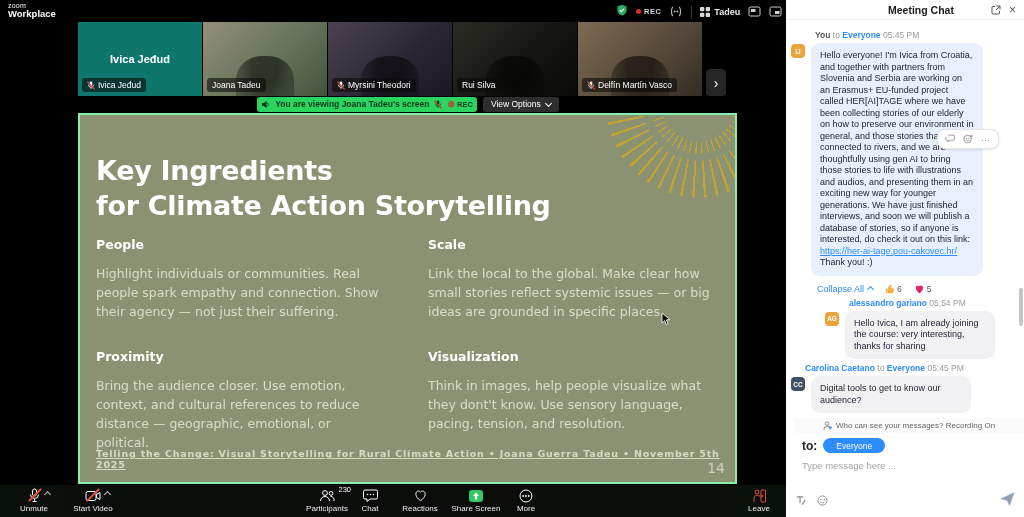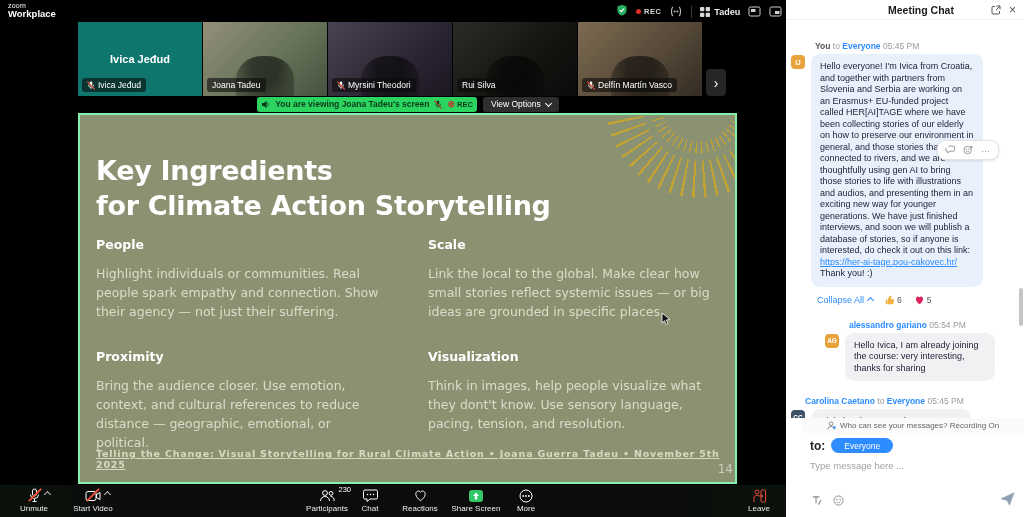--- a/index.html
+++ b/index.html
@@ -42,59 +42,59 @@
   .slide { position:absolute; left:78px; top:113px; width:659px; height:371px; background:#8b9272; border:2px solid #86efac; overflow:hidden; font-family:"DejaVu Sans", sans-serif; }
   .sun { position:absolute; right:-14px; top:-10px; width:180px; height:150px;
          background:repeating-conic-gradient(from 100deg at 72% 0%, rgba(198,164,47,.95) 0 1.6deg, transparent 1.6deg 7.5deg);
          -webkit-mask:radial-gradient(circle at 72% 0%, transparent 0 36px, #000 37px 48px, transparent 49px 55px, #000 56px 92px, transparent 93px);
          mask:radial-gradient(circle at 72% 0%, transparent 0 36px, #000 37px 48px, transparent 49px 55px, #000 56px 92px, transparent 93px); }
   .slide-title { position:absolute; left:16px; top:38px; color:#fff; font-size:27px; font-weight:800; line-height:1.3; letter-spacing:-.3px; }
   .sections { position:absolute; left:16px; top:122px; width:620px; display:grid; grid-template-columns:290px 290px; column-gap:42px; row-gap:28px; }
   .sec h3 { color:#fff; font-size:12.5px; font-weight:bold; margin-bottom:13px; }
   .sec p { color:rgba(233,237,221,.82); font-size:12.5px; line-height:1.5; }
   .slide-footer { position:absolute; left:16px; bottom:12px; font-size:9.5px; font-weight:600; letter-spacing:.8px; color:rgba(226,231,208,.85);text-decoration:underline; }
-  .page-num { position:absolute; right:2px; bottom:6px; font-size:12px; color:rgba(255,255,255,.55); }
+  .page-num { position:absolute; right:10px; bottom:6px; font-size:14px; color:rgba(255,255,255,.55); }
   .cursor { position:absolute; left:581px; top:196px; }
 
   
   .toolbar { position:absolute; left:0; top:485px; width:786px; height:32px; background:linear-gradient(90deg,#0a120b,#0b0d0b 15%,#0b0d0b 85%,#0a120b); }
   .tbtn { position:absolute; top:3px; display:flex; flex-direction:column; align-items:center; }
   .tbtn .ic { height:15px; display:flex; align-items:center; position:relative; }
   .tbtn .lbl { font-size:8px; color:#ededed; margin-top:1px; white-space:nowrap; }
   .slash { position:absolute; left:6px; top:-2px; width:2px; height:18px; background:#e8503a; transform:rotate(45deg); border-radius:1px; }
   .mini-chev { position:absolute; right:-9px; top:4px; width:5px; height:5px; border-left:1.2px solid #bbb; border-top:1.2px solid #bbb; transform:rotate(45deg); }
   .pcount { position:absolute; top:-3px; right:-16px; font-size:7.5px; color:#fff; }
 
   
   .chat { position:absolute; left:786px; top:0; width:238px; height:517px; background:#fff; }
   .chat-header { position:relative; height:20px; display:flex; align-items:center; justify-content:center; border-bottom:1px solid #f0f0f0; }
   .chat-title { font-size:10.5px; font-weight:bold; color:#1a1a1a;margin-left:32px; }
   .chat-header-icons { position:absolute; right:8px; top:0; height:20px; display:flex; align-items:center; gap:8px; color:#555; }
   .close-x { font-size:12px; color:#555; line-height:1; }
   .chat-body { position:absolute; left:0; right:0; top:20px; bottom:99px; overflow:hidden; padding:6px 10px 0 5px; }
-  .meta { font-size:8.5px; color:#9a9a9a; margin:15px 0 3px 24px; white-space:nowrap; }
+  .meta { font-size:8.5px; color:#9a9a9a; margin:4px 0 3px 24px; white-space:nowrap; }
   .meta .who { color:#555; font-weight:bold; }
   .meta .name-blue { color:#2D8CFF; font-weight:bold; }
   .m-row { display:flex; gap:6px; align-items:flex-start; }
   .avatar { width:14px; height:14px; border-radius:4px; flex:none; color:#fff; font-size:6.5px; font-weight:bold; display:flex; align-items:center; justify-content:center; margin-top:1px; }
   .av-orange { background:#e9a33c; }
   .av-navy { background:#3d5266; }
   .bubble { border-radius:9px; padding:7px 9px; font-size:9px; line-height:1.28; color:#24243a; }
   .bubble.you { background:#e7f0fb; width:172px; position:relative; }
   .bubble.grey { background:#f1f1f4; }
   .msg-link { display:block; color:#2D8CFF; text-decoration:underline; word-break:break-all; }
   .hover-pill { position:absolute; top:86px; right:-16px; background:#fff; border:1px solid #e4e4e4; border-radius:8px; padding:3px 7px; display:flex; gap:8px; align-items:center; box-shadow:0 1px 3px rgba(0,0,0,.1); color:#777; }
   .collapse-row { margin:8px 0 2px 26px; display:flex; gap:12px; align-items:center; }
   .collapse { color:#2D8CFF; font-size:9px; display:flex; align-items:center; gap:4px; }
   .chev-up { width:5px; height:5px; border-left:1.2px solid #2D8CFF; border-top:1.2px solid #2D8CFF; transform:rotate(45deg); margin-top:2px; }
   .chip { display:flex; align-items:center; gap:2px; font-size:8.5px; color:#555; }
   .reply-block { margin-left:34px; }
   .scroll-thumb { position:absolute; right:1px; top:288px; width:4px; height:38px; background:#c5c5c9; border-radius:2px; }
 
-  .compose { position:absolute; left:16px; right:0; bottom:0; height:99px; background:#fff; }
+  .compose { position:absolute; left:0; right:0; bottom:0; height:99px; background:#fff;padding-left:8px; }
   .privacy { height:15px; background:#fafafa; display:flex; align-items:center; justify-content:center; gap:4px; font-size:8px; color:#666; }
   .to-row { display:flex; align-items:center; gap:6px; padding:5px 8px 2px; }
   .to-label { font-size:12px; color:#222; font-weight:bold; }
   .to-pill { background:#2D8CFF; color:#fff; font-size:8.5px; padding:2.5px 13px; border-radius:10px; }
   .chat-input { border:none; outline:none; font-size:9.5px; color:#444; padding:3px 8px; width:210px; font-family:"Liberation Sans",sans-serif; background:transparent; }
   .chat-input::placeholder { color:#a3a3a3; }
   .compose-icons { position:absolute; left:9px; right:9px; bottom:7px; display:flex; align-items:center; gap:11px; }
   .send-wrap { margin-left:auto; }
 </style>
 </head>

